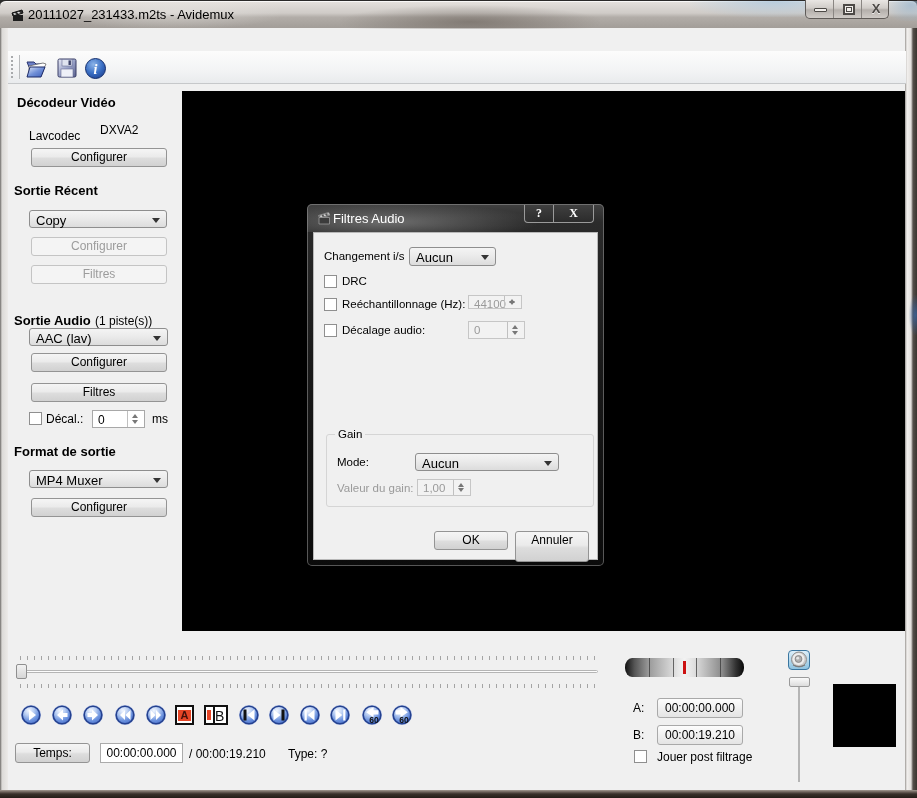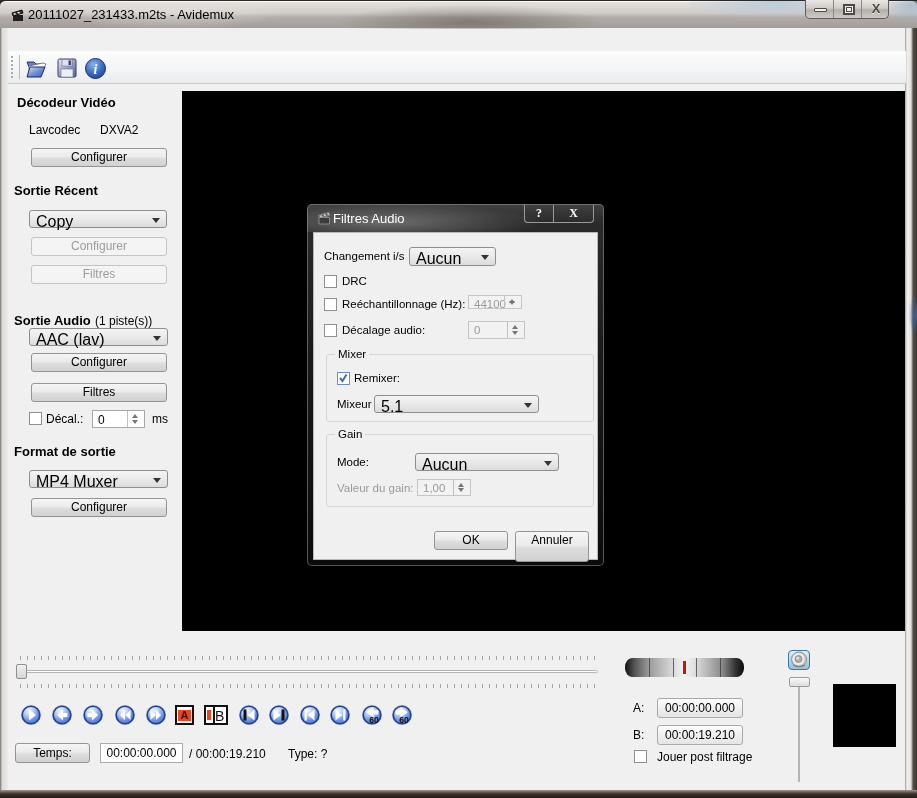--- a/index.html
+++ b/index.html
@@ -41,21 +41,21 @@
 #tbsep{left:11px;top:4px;width:1px;height:24px;background:#b8babc;}
 
 
 .h1{font-size:13px;font-weight:bold;color:#000;}
 .lbl{font-size:12px;color:#000;}
 #dlgbody .lbl{font-size:11.5px;}
 #dlgbody .grplbl{font-size:11.5px;}
 #dlgbody .spin{font-size:11.5px;}
 .btn{background:linear-gradient(180deg,#f5f5f5 0%,#ebebeb 45%,#dddddd 55%,#d1d1d1 100%);border:1px solid #949494;border-radius:3px;box-sizing:border-box;font-size:12px;color:#000;text-align:center;}
 .btn.dis{background:#f4f4f4;border-color:#c4c4c4;color:#9c9c9c;}
-.combo{background:linear-gradient(180deg,#f4f4f4 0%,#ebebeb 45%,#dcdcdc 100%);border:1px solid #8e8e8e;border-radius:3px;box-sizing:border-box;font-size:16px;color:#000;}
+.combo{background:linear-gradient(180deg,#f4f4f4 0%,#ebebeb 45%,#dcdcdc 100%);border:1px solid #8e8e8e;border-radius:3px;box-sizing:border-box;font-size:13px;color:#000;}
 .combo .tx{position:absolute;left:6px;top:2px;}
 .combo .ar{position:absolute;right:6px;top:7px;width:0;height:0;border-left:4px solid transparent;border-right:4px solid transparent;border-top:5px solid #333;}
 .check{background:#fff;border:1px solid #8f8f8f;box-sizing:border-box;width:13px;height:13px;}
 .spin{background:#fff;border:1px solid #a8a8a8;box-sizing:border-box;font-size:12px;}
 .spin.dis{background:#f2f2f2;border-color:#c6c6c6;color:#9a9a9a;}
 .spinbtn{position:absolute;right:0;top:0;bottom:0;width:16px;border-left:1px solid #c0c0c0;}
 .upar{position:absolute;left:4px;top:3px;width:0;height:0;border-left:3px solid transparent;border-right:3px solid transparent;border-bottom:4px solid #777;}
 .dnar{position:absolute;left:4px;bottom:3px;width:0;height:0;border-left:3px solid transparent;border-right:3px solid transparent;border-top:4px solid #777;}
 
 
@@ -167,21 +167,21 @@
       <stop offset="0" stop-color="#8cb4e8"></stop>
           <stop offset=".55" stop-color="#3a6fc4"></stop>
           <stop offset="1" stop-color="#1c3f8f"></stop>
     </radialGradient>
       </defs>
     <circle cx="11.5" cy="11.5" r="10" fill="url(#ic)" stroke="#16306e"></circle>
     <text x="11.5" y="17" font-family="Liberation Serif,serif" font-size="14" font-weight="bold" fill="#fff" text-anchor="middle" font-style="italic">i</text>
   </svg>
 
   <div class="abs h1" style="left:17px;top:95px">Décodeur Vidéo</div>
-  <div class="abs lbl" style="left:29px;top:123px">Lavcodec</div>
+  <div class="abs lbl" style="left:29px;top:129px">Lavcodec</div>
   <div class="abs lbl" style="left:100px;top:123px">DXVA2</div>
   <div class="abs btn" style="left:31px;top:148px;width:136px;height:19px;line-height:17px">Configurer</div>
   <div class="abs h1" style="left:14px;top:183px">Sortie Récent</div>
   <div class="abs combo" style="left:29px;top:210px;width:138px;height:18px">
       <span class="tx">Copy</span>
       <span class="ar"></span>
     </div>
   <div class="abs btn dis" style="left:31px;top:237px;width:136px;height:19px;line-height:17px">Configurer</div>
   <div class="abs btn dis" style="left:31px;top:265px;width:136px;height:19px;line-height:17px">Filtres</div>
   <div class="abs h1" style="left:14px;top:313px">Sortie Audio</div>
@@ -243,33 +243,20 @@
         </div>
       <div class="abs check" style="left:10px;top:91px"></div>
       <div class="abs lbl" style="left:28px;top:91px">Décalage audio:</div>
       <div class="abs spin dis" style="left:154px;top:88px;width:57px;height:18px">
           <span style="position:absolute;left:5px;top:2px">0</span>
         <span class="spinbtn">
             <i class="upar"></i>
             <i class="dnar"></i>
           </span>
         </div>
-      <div class="abs grp" style="left:12px;top:121px;width:266px;height:66px">
-        <span class="grplbl">Mixer</span>
-        <div class="abs check" style="left:10px;top:17px;border-color:#6a8fc0"></div>
-        <svg class="abs" style="left:11px;top:18px" width="11" height="11" viewBox="0 0 11 11">
-            <path d="M2 5 l2.5 3 4-6.5" fill="none" stroke="#3d6fb4" stroke-width="2"></path>
-          </svg>
-        <div class="abs lbl" style="left:27px;top:17px">Remixer:</div>
-        <div class="abs lbl" style="left:10px;top:43px">Mixeur</div>
-        <div class="abs combo" style="left:47px;top:40px;width:165px;height:18px">
-            <span class="tx">5.1</span>
-            <span class="ar"></span>
-          </div>
-      </div>
       <div class="abs grp" style="left:12px;top:201px;width:266px;height:71px">
         <span class="grplbl">Gain</span>
         <div class="abs lbl" style="left:10px;top:21px">Mode:</div>
         <div class="abs combo" style="left:88px;top:18px;width:144px;height:18px">
             <span class="tx">Aucun</span>
             <span class="ar"></span>
           </div>
         <div class="abs lbl" style="left:10px;top:47px;color:#9a9a9a">Valeur du gain:</div>
         <div class="abs spin dis" style="left:90px;top:44px;width:54px;height:17px">
             <span style="position:absolute;left:5px;top:2px">1,00</span>

